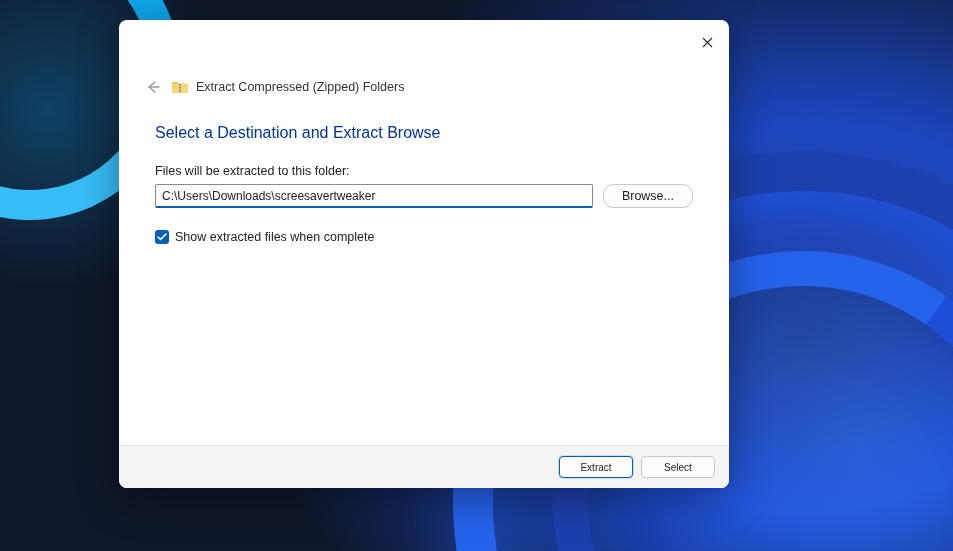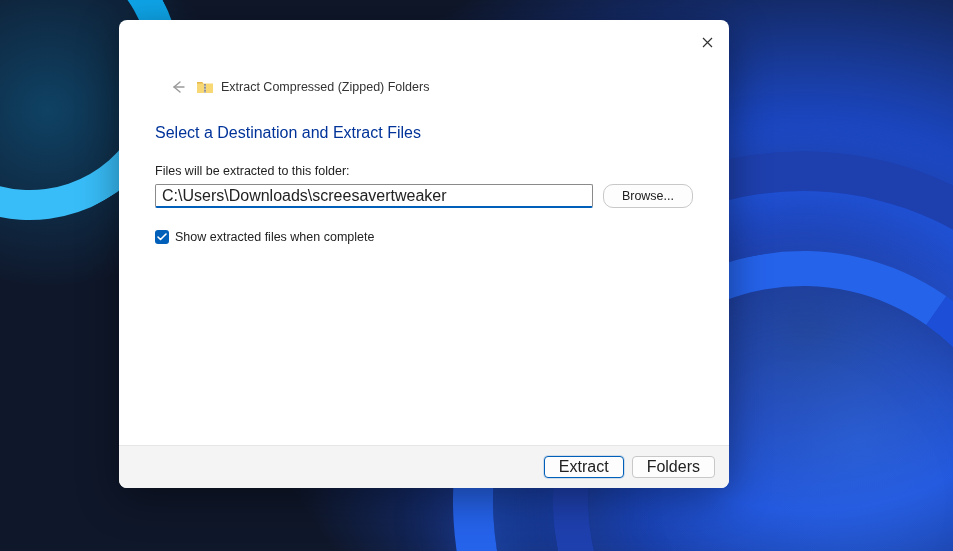--- a/index.html
+++ b/index.html
@@ -90,21 +90,20 @@
       height: 11px;
     }
     .dialog-header {
       display: flex;
       align-items: center;
       gap: 8px;
       padding: 20px 14px 0 23px;
       margin-top: 36px;
       font-size: 12.5px;
       color: #333;
-      margin-left: 25px;
     }
     .back-btn {
       width: 22px;
       height: 22px;
       display: flex;
       align-items: center;
       justify-content: center;
       color: #888;
     }
     .folder-icon {
@@ -133,21 +132,21 @@
     }
     .path-row {
       display: flex;
       gap: 10px;
       align-items: stretch;
       margin-bottom: 22px;
     }
     .path-input {
       flex: 1;
       font-family: inherit;
-      font-size: 16px;
+      font-size: 12px;
       padding: 4px 6px;
       border: 1px solid #8a8a8a;
       border-bottom: 2px solid #005fb8;
       background: #fff;
       color: #222;
       height: 24px;
       border-radius: 2px;
     }
     .browse-btn {
       font-family: inherit;
@@ -188,21 +187,21 @@
       border-top: 1px solid #e6e6e6;
       background: #f4f4f4;
       padding: 10px 14px;
       display: flex;
       justify-content: flex-end;
       gap: 8px;
       border-radius: 0 0 8px 8px;
     }
     .footer-btn {
       font-family: inherit;
-      font-size: 16px;
+      font-size: 10px;
       min-width: 74px;
       height: 22px;
       background: #fdfdfd;
       border: 1px solid #c8c8c8;
       border-radius: 4px;
       cursor: pointer;
       color: #222;
       padding: 0 14px;
     }
     .footer-btn.primary {
@@ -241,37 +240,37 @@
         <rect x="7" y="4" width="2" height="9" fill="#c0c0c0"></rect>
         <rect x="7" y="4" width="2" height="1.5" fill="#909090"></rect>
         <rect x="7" y="7" width="2" height="1.5" fill="#909090"></rect>
         <rect x="7" y="10" width="2" height="1.5" fill="#909090"></rect>
       </svg>
     </div>
     <span>Extract Compressed (Zipped) Folders</span>
   </div>
 
   <div class="dialog-body">
-    <h1 class="dialog-title">Select a Destination and Extract Files</h1>
+    <h1 class="dialog-title">Select a Destination and Extract Browse</h1>
 
     <div class="field-label">Files will be extracted to this folder:</div>
 
     <div class="path-row">
       <input class="path-input" type="text" value="C:\Users\Downloads\screesavertweaker" style="">
       <button class="browse-btn">Browse...</button>
     </div>
 
     <label class="checkbox-row">
       <span class="checkbox">
         <svg viewBox="0 0 10 8">
           <path d="M1 4 L3.5 6.5 L9 1" stroke="#fff" stroke-width="1.6" fill="none" stroke-linecap="round" stroke-linejoin="round"></path>
         </svg>
       </span>
       <span>Show extracted files when complete</span>
     </label>
   </div>
 
   <div class="dialog-footer">
     <button class="footer-btn primary">Extract</button>
-    <button class="footer-btn">Folders</button>
+    <button class="footer-btn">Select</button>
   </div>
 
 </div>
 
 </body></html>

